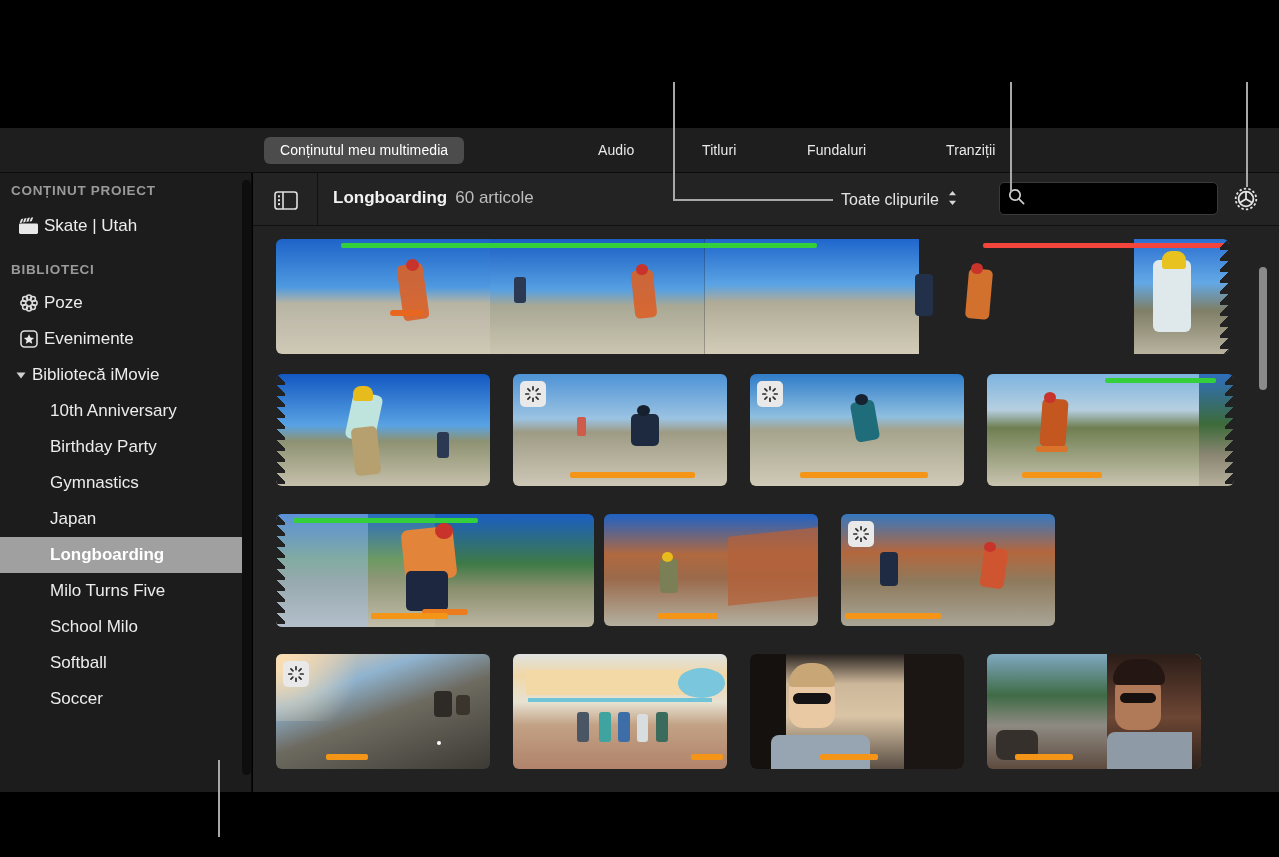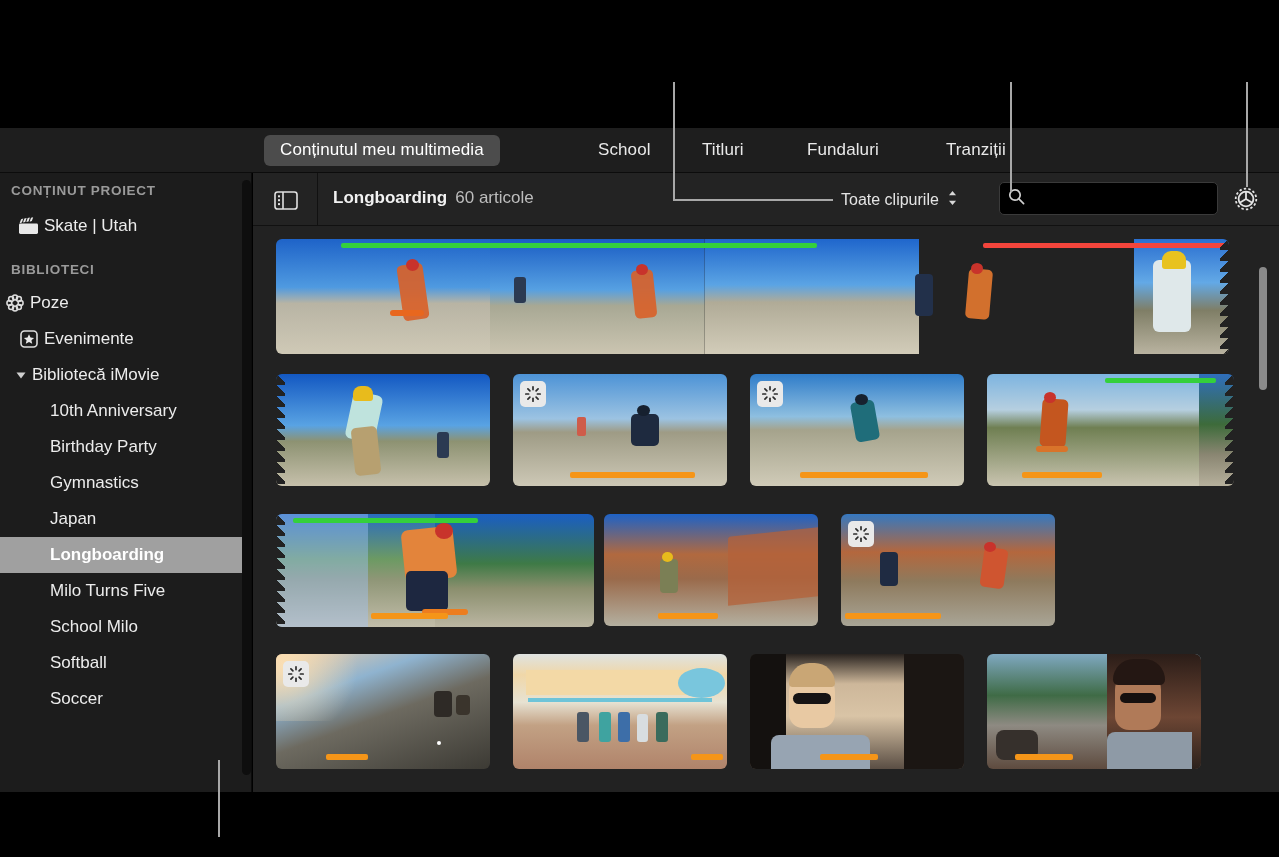--- a/index.html
+++ b/index.html
@@ -16,21 +16,21 @@
 
   
   .tabbar {
     position: absolute; left: 0; top: 128px; width: 1279px; height: 45px;
     background: #1e1e1e;
     border-bottom: 1px solid #0c0c0c;
     display: flex; align-items: center;
     z-index: 20;
   }
   .tab {
-    font-size: 17px; color: #e9e9e9; letter-spacing: .1px;
+    font-size: 14px; color: #e9e9e9; letter-spacing: .1px;
     padding: 5px 16px 6px; border-radius: 6px;
     white-space: nowrap; cursor: default;
   }
   .tab.active { background: #4c4c4c; color: #fff; }
   .tab-mymedia { position: absolute; left: 264px; }
   .tab-audio   { position: absolute; left: 582px; }
   .tab-titles  { position: absolute; left: 686px; }
   .tab-backs   { position: absolute; left: 791px; }
   .tab-trans   { position: absolute; left: 930px; }
 
@@ -125,21 +125,21 @@
 <div id="root">
 
   <div class="callout" style="left:673px; top:82px; width:2px; height:119px;"></div>
   <div class="callout" style="left:673px; top:199px; width:160px; height:2px;"></div>
   <div class="callout" style="left:1010px; top:82px; width:2px; height:110px;"></div>
   <div class="callout" style="left:1246px; top:82px; width:2px; height:105px;"></div>
   <div class="callout" style="left:218px; top:760px; width:2px; height:77px;"></div>
 
   <div class="tabbar">
     <div class="tab active tab-mymedia">Conținutul meu multimedia</div>
-    <div class="tab tab-audio">School</div>
+    <div class="tab tab-audio">Audio</div>
     <div class="tab tab-titles">Titluri</div>
     <div class="tab tab-backs">Fundaluri</div>
     <div class="tab tab-trans">Tranziții</div>
   </div>
 
   <div class="sidebar">
 
     <div class="sb-section" style="margin-top:10px;">CONȚINUT PROIECT</div>
 
     <div class="sb-row" style="margin-top:10px; padding-left:14px;">
@@ -150,21 +150,21 @@
           <path d="M5.0 5.6 L6.4 1.6 L8.6 1.0 L7.2 4.9 Z" fill="#e8e8e8"></path>
           <path d="M8.3 5.1 L9.7 1.1 L11.9 0.5 L10.5 4.5 Z" fill="#e8e8e8"></path>
           <path d="M11.6 4.7 L13.0 0.7 L15.2 0.2 L13.8 4.1 Z" fill="#e8e8e8"></path>
         </svg>
       </span>
       <span>Skate | Utah</span>
     </div>
 
     <div class="sb-section" style="margin-top:18px;">BIBLIOTECI</div>
 
-    <div class="sb-row" style="margin-top:8px; ">
+    <div class="sb-row" style="margin-top:8px; padding-left:14px;">
       <span class="ico">
         <svg width="20" height="20" viewBox="0 0 20 20">
           <g fill="none" stroke="#ddd" stroke-width="1.5">
             <circle cx="10" cy="4.4" r="2.5"></circle>
               <circle cx="10" cy="15.6" r="2.5"></circle>
             <circle cx="4.4" cy="10" r="2.5"></circle>
               <circle cx="15.6" cy="10" r="2.5"></circle>
             <circle cx="6.1" cy="6.1" r="2.5"></circle>
               <circle cx="13.9" cy="13.9" r="2.5"></circle>
             <circle cx="13.9" cy="6.1" r="2.5"></circle>

